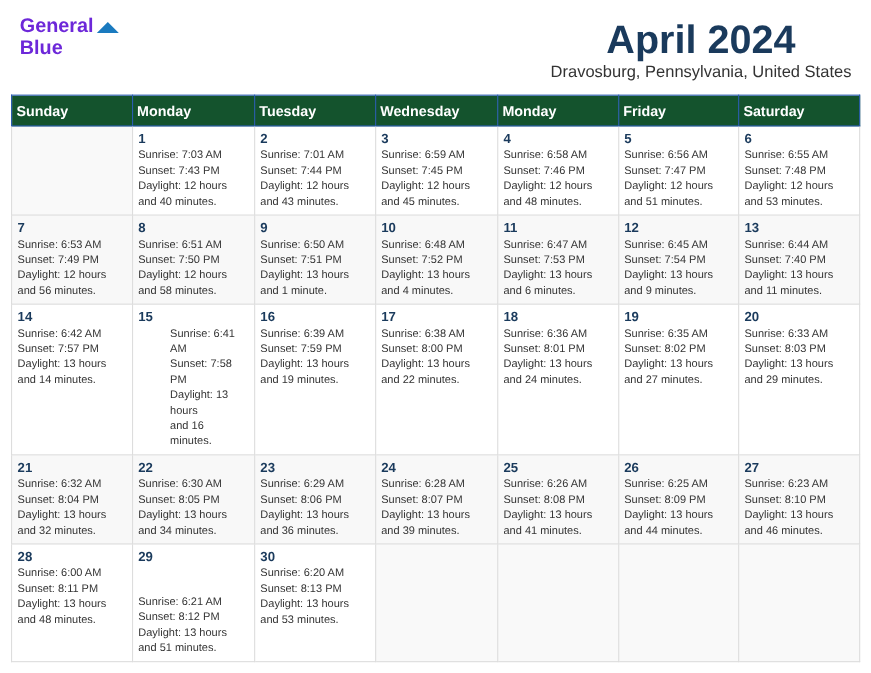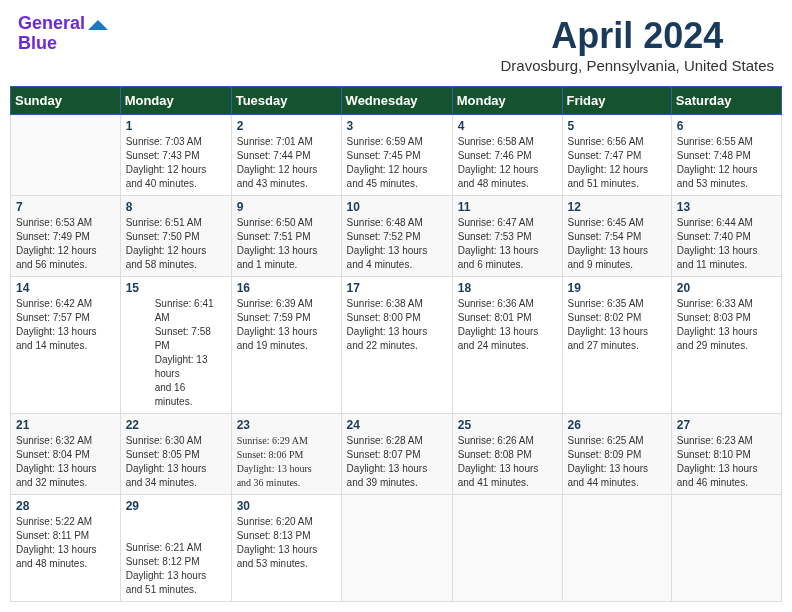--- a/index.html
+++ b/index.html
@@ -277,21 +277,21 @@
         </td>
         <td>
           <span class="day-number">22</span>
           <div class="day-info" style="white-space: pre-line;">Sunrise: 6:30 AM
 Sunset: 8:05 PM
 Daylight: 13 hours
 and 34 minutes.</div>
         </td>
         <td>
           <span class="day-number">23</span>
-          <div class="day-info" style="white-space: pre-line; font-family: Liberation Serif, serif;">Sunrise: 6:29 AM
+          <div class="day-info" style="white-space: pre-line;">Sunrise: 6:29 AM
 Sunset: 8:06 PM
 Daylight: 13 hours
 and 36 minutes.</div>
         </td>
         <td>
           <span class="day-number">24</span>
           <div class="day-info" style="white-space: pre-line;">Sunrise: 6:28 AM
 Sunset: 8:07 PM
 Daylight: 13 hours
 and 39 minutes.</div>
@@ -314,21 +314,21 @@
           <span class="day-number">27</span>
           <div class="day-info" style="white-space: pre-line;">Sunrise: 6:23 AM
 Sunset: 8:10 PM
 Daylight: 13 hours
 and 46 minutes.</div>
         </td>
       </tr>
       <tr>
         <td>
           <span class="day-number">28</span>
-          <div class="day-info" style="white-space: pre-line;">Sunrise: 5:22 AM
+          <div class="day-info" style="white-space: pre-line;">Sunrise: 6:00 AM
 Sunset: 8:11 PM
 Daylight: 13 hours
 and 48 minutes.</div>
         </td>
         <td>
           <span class="day-number">29</span>
           <div class="day-info" style="white-space: pre-line; margin-top: 28px;">Sunrise: 6:21 AM
 Sunset: 8:12 PM
 Daylight: 13 hours
 and 51 minutes.</div>

